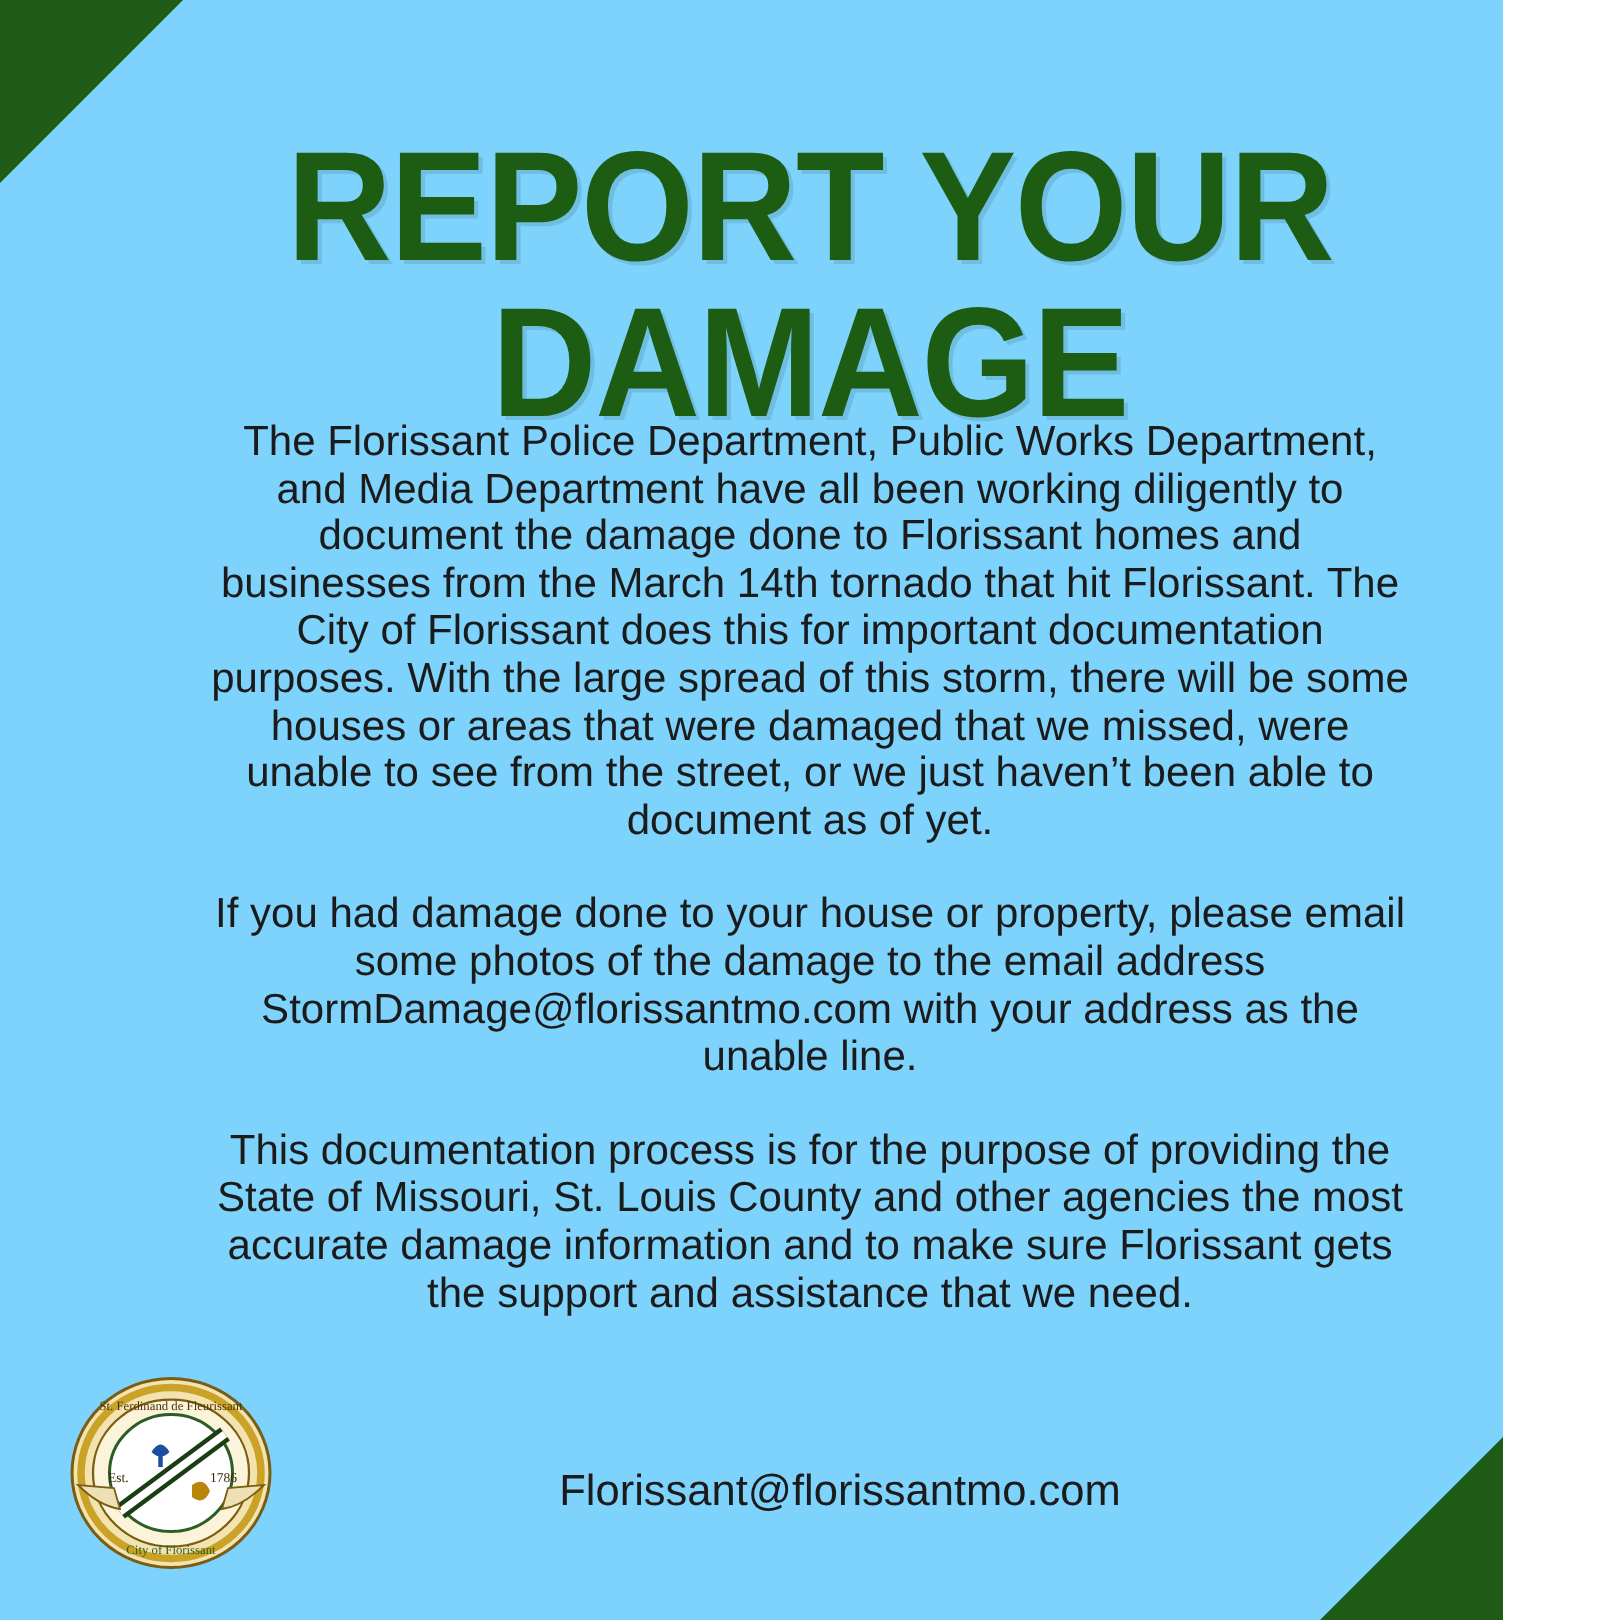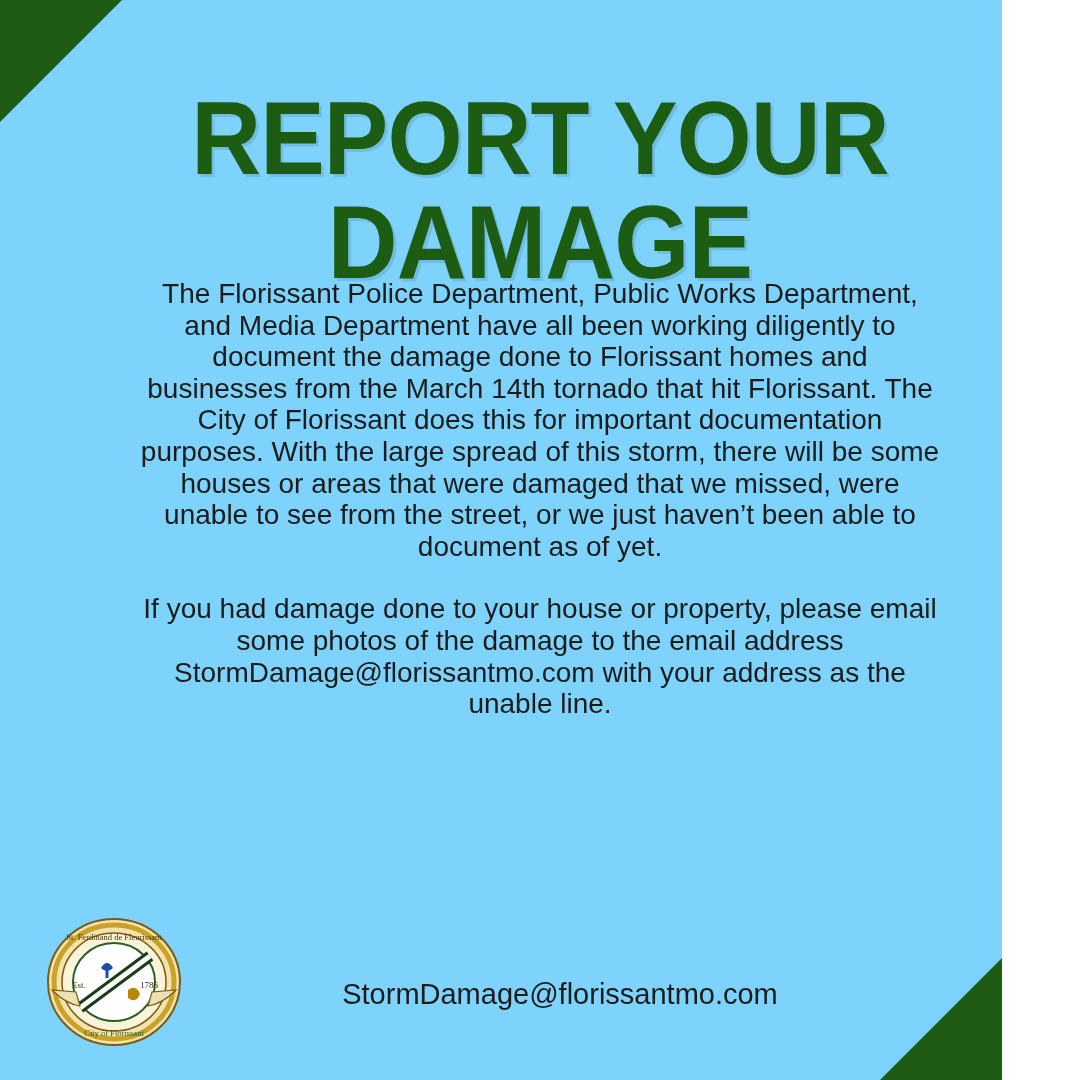--- a/index.html
+++ b/index.html
@@ -95,20 +95,21 @@
 <div class="poster">
 
   <div class="corner-tl"></div>
   <div class="corner-br"></div>
 
   <div class="headline">REPORT YOUR DAMAGE</div>
 
   <div class="body-copy">
     <p>The Florissant Police Department, Public Works Department, and Media Department have all been working diligently to document the damage done to Florissant homes and businesses from the March 14th tornado that hit Florissant. The City of Florissant does this for important documentation purposes. With the large spread of this storm, there will be some houses or areas that were damaged that we missed, were unable to see from the street, or we just haven’t been able to document as of yet.</p>
     <p>If you had damage done to your house or property, please email some photos of the damage to the email address StormDamage@florissantmo.com with your address as the unable line.</p>
+    <p>This documentation process is for the purpose of providing the State of Missouri, St. Louis County and other agencies the most accurate damage information and to make sure Florissant gets the support and assistance that we need.</p>
   </div>
 
   <div class="seal">
     <svg viewBox="0 0 152 132" width="152" height="132" aria-hidden="true">
       <ellipse cx="68" cy="66" rx="66" ry="63" fill="#f3e3b0" stroke="#7a5c12" stroke-width="2"></ellipse>
       <ellipse cx="68" cy="66" rx="60" ry="57" fill="none" stroke="#c9a227" stroke-width="5"></ellipse>
       <ellipse cx="68" cy="66" rx="52" ry="49" fill="#fbf3da" stroke="#7a5c12" stroke-width="1.5"></ellipse>
       <ellipse cx="68" cy="66" rx="41" ry="39" fill="#ffffff" stroke="#2b5e22" stroke-width="2"></ellipse>
       <path d="M34 92 L104 40" stroke="#1b3d15" stroke-width="11" fill="none"></path>
       <path d="M34 92 L104 40" stroke="#ffffff" stroke-width="5" fill="none"></path>
@@ -118,15 +119,15 @@
       <path d="M20 60 q48 -46 96 0" fill="none" stroke="none"></path>
       <text x="68" y="24" font-family="'Liberation Serif', serif" font-size="8.5" fill="#4a3505" text-anchor="middle">St. Ferdinand de Fleurissant</text>
       <text x="68" y="120" font-family="'Liberation Serif', serif" font-size="8.5" fill="#2b5e22" text-anchor="middle">City of Florissant</text>
       <text x="26" y="72" font-family="'Liberation Serif', serif" font-size="9" fill="#3a2a04">Est.</text>
       <text x="94" y="72" font-family="'Liberation Serif', serif" font-size="9" fill="#3a2a04">1786</text>
       <path d="M6 74 q14 14 28 16 l-4 -14 z" fill="#ece0b4" stroke="#7a5c12" stroke-width="1.2"></path>
       <path d="M130 74 q-14 14 -28 16 l4 -14 z" fill="#ece0b4" stroke="#7a5c12" stroke-width="1.2"></path>
     </svg>
   </div>
 
-  <div class="email-footer">StormDamage@florissantmo.com</div>
+  <div class="email-footer">Florissant@florissantmo.com</div>
 
 </div>
 
 </body></html>

